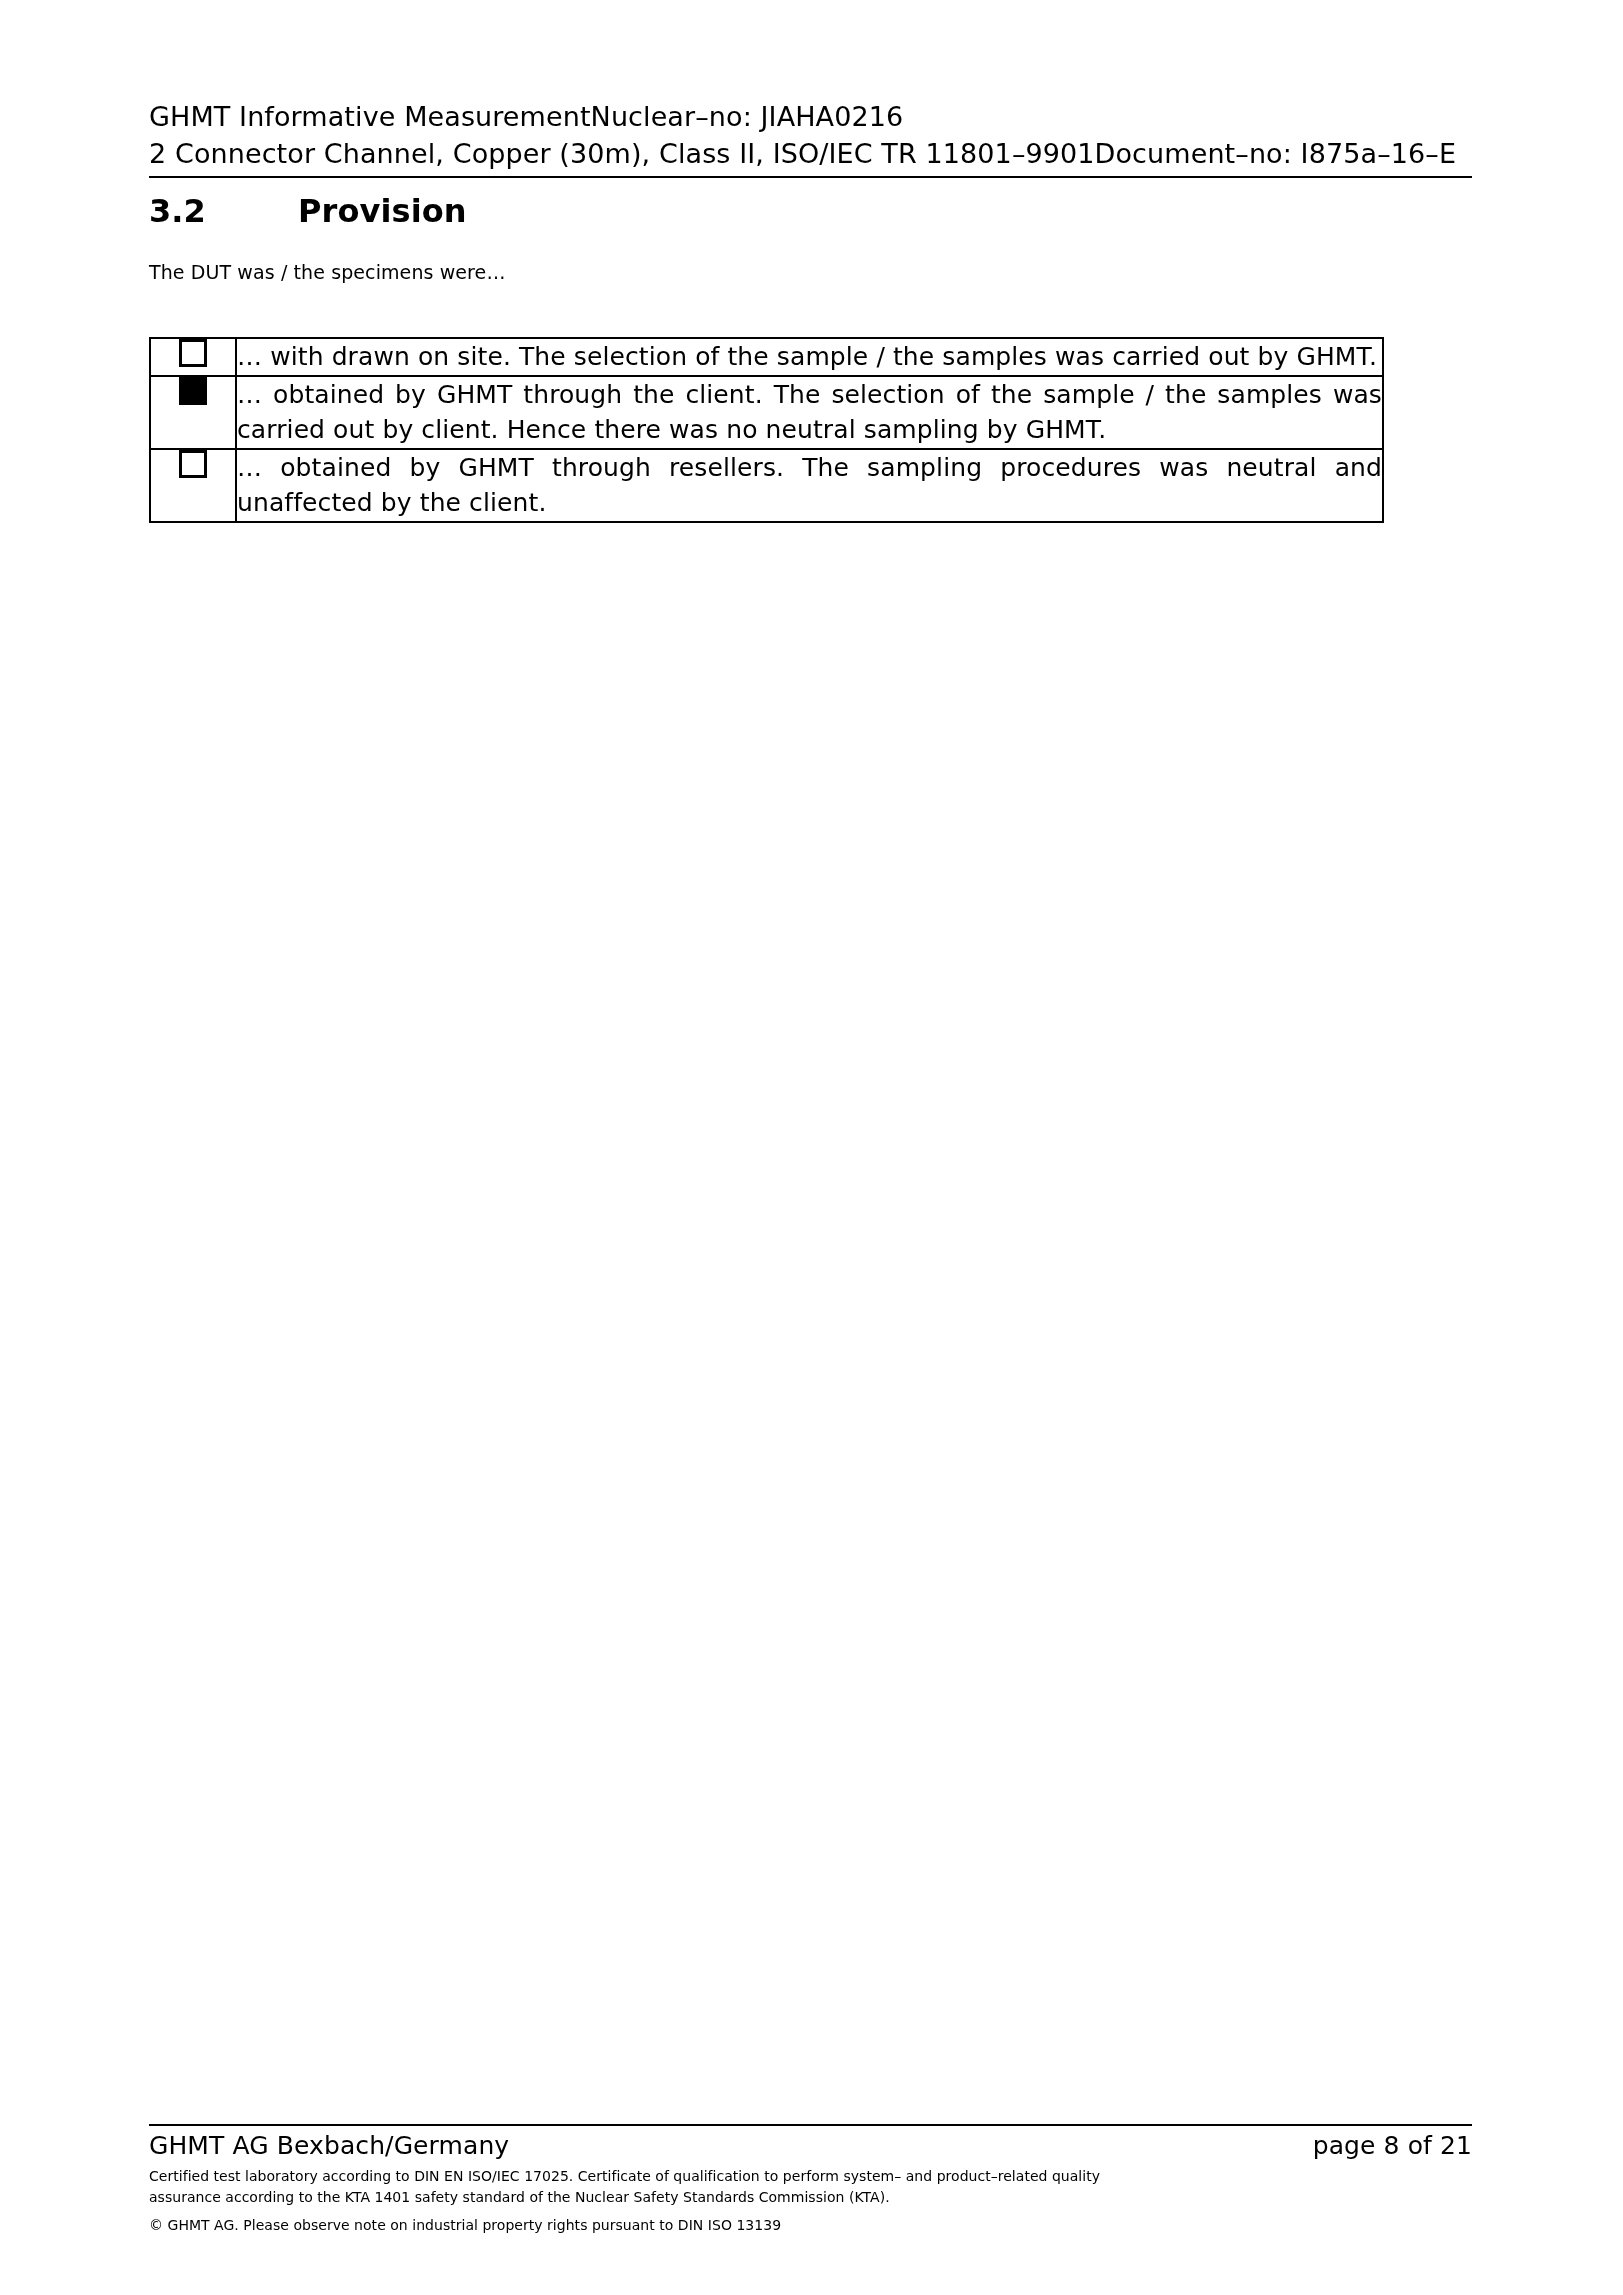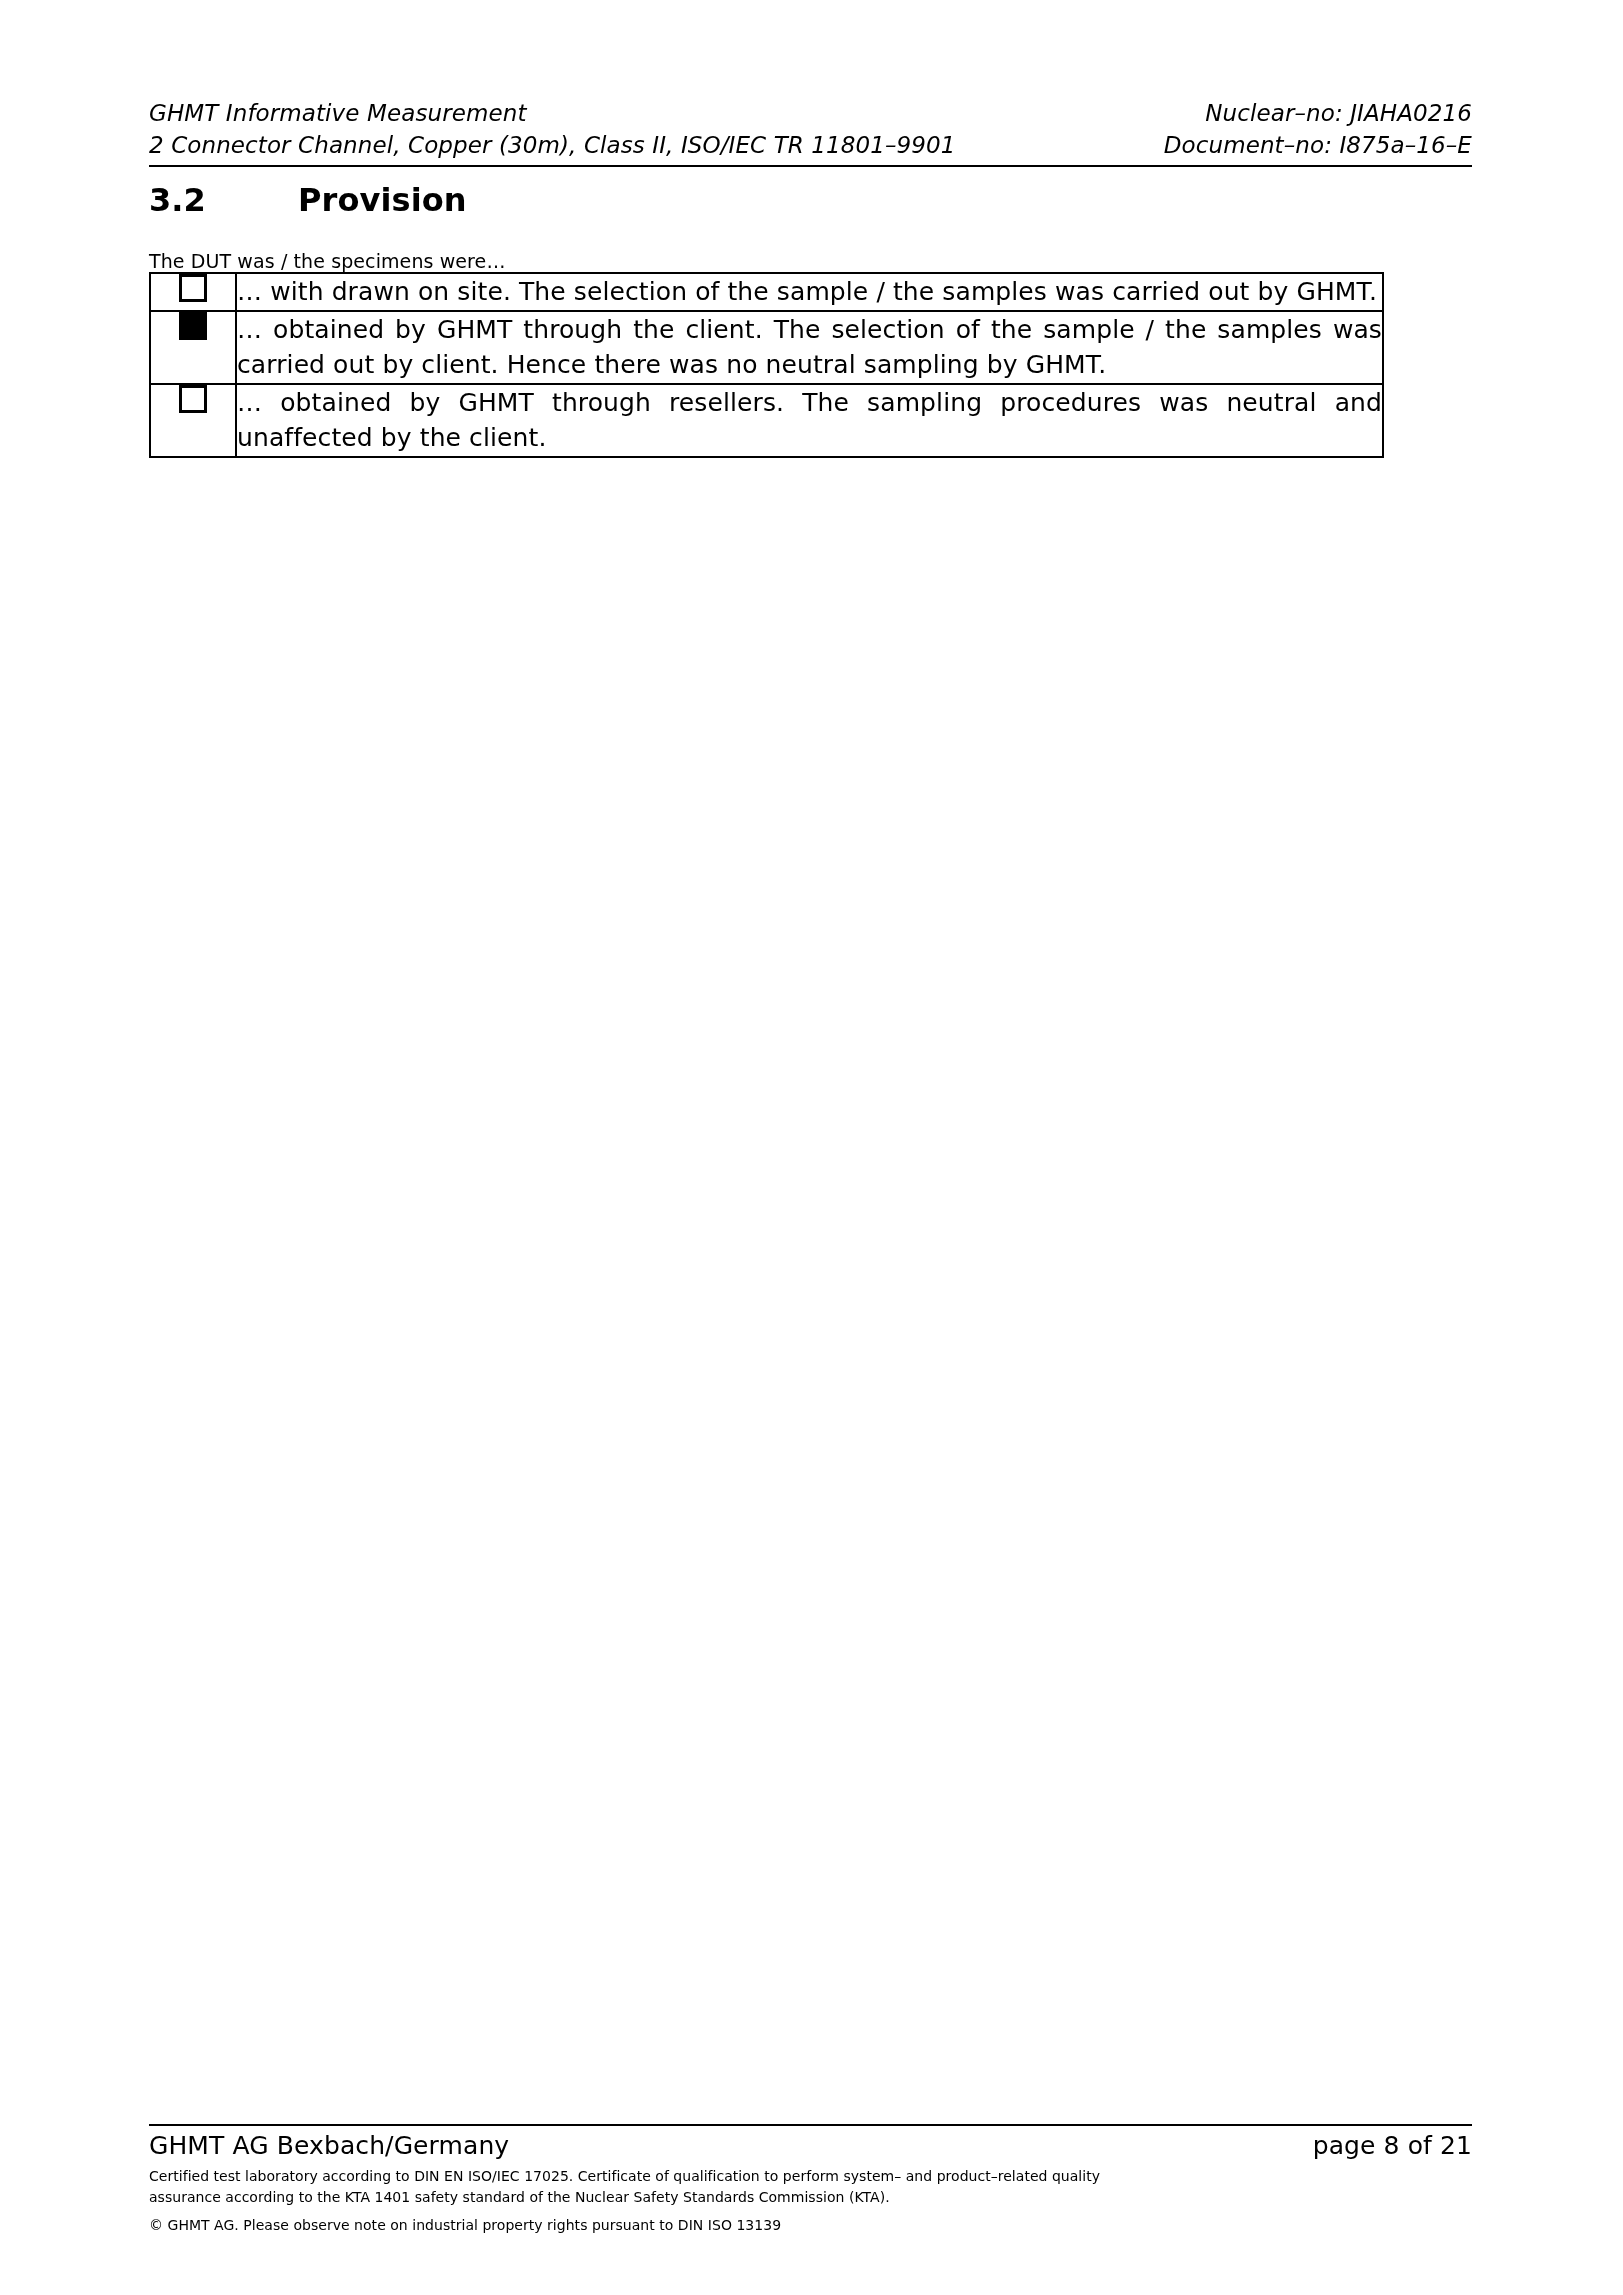--- a/index.html
+++ b/index.html
@@ -28,26 +28,24 @@
   }
 
   
   .doc-header {
     width: 100%;
     border-bottom: 2px solid #000;
     padding-bottom: 3.9px;
   }
   .hdr-row {
     display: flex;
-    justify-content: space-between;
     align-items: baseline;
-    font-size: 23px;
+    font-size: 27px;
     line-height: 1.38;
     letter-spacing: 0.1px;
-    font-style: italic;
   }
   .hdr-left { white-space: nowrap; }
   .hdr-right { white-space: nowrap; }
 
   
   .section-heading {
     display: flex;
     margin-top: 14px;
     font-size: 32px;
     font-weight: bold;
@@ -58,20 +56,21 @@
     flex: none;
   }
   .intro {
     margin-top: 31px;
     font-size: 19px;
     letter-spacing: 0.1px;
   }
 
   
   .opt-table {
+    margin-top: 54px;
     width: 1235px;
     border-collapse: collapse;
     table-layout: fixed;
   }
   .opt-table td {
     border: 2px solid #000;
     vertical-align: top;
     padding: 0;
   }
   .cb-cell {

